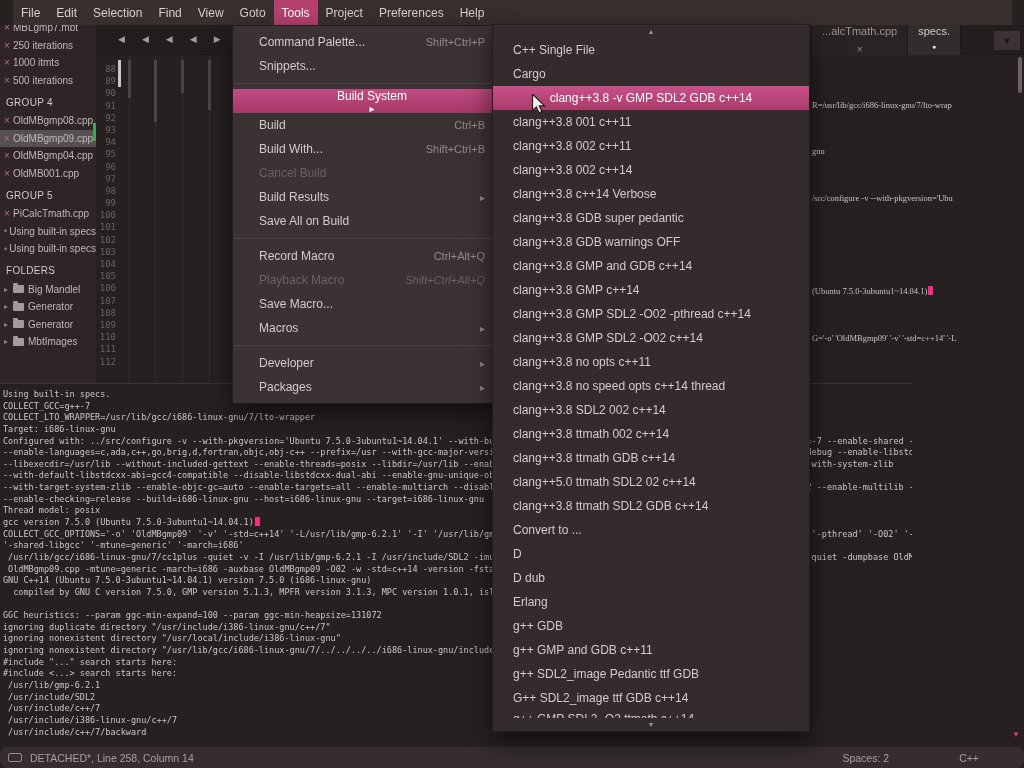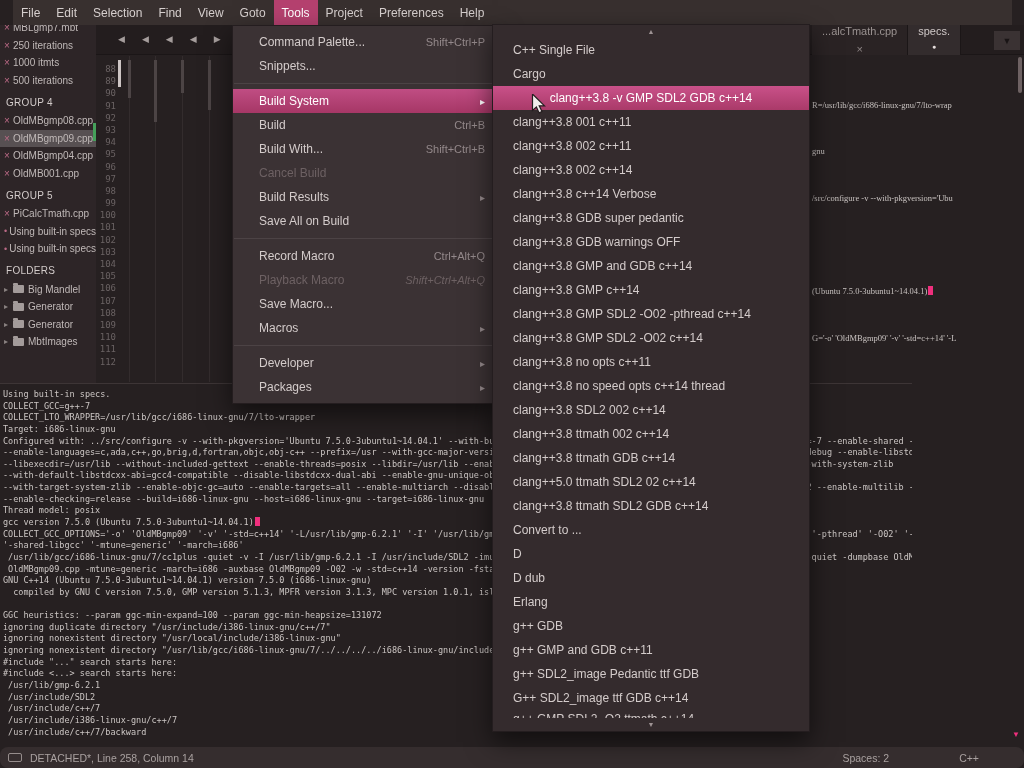--- a/index.html
+++ b/index.html
@@ -64,21 +64,21 @@
   
   .statusbar{position:absolute;left:0;bottom:0;width:1024px;height:21px;background:#352d2e;display:flex;align-items:center;
              font-size:10.5px;color:#a9a1a0;z-index:40;border-radius:8px;}
   .sb-icon{width:14px;height:9px;border:1px solid #968d8c;border-radius:2px;margin:0 8px;}
   .sb-right{margin-left:auto;display:flex;gap:70px;padding-right:45px;}
 
   
   .tools-menu{position:absolute;left:232px;top:25px;width:266px;background:#3b3234;border:1px solid #241d1f;
               box-shadow:0 10px 24px rgba(0,0,0,.55);padding:4px 0;z-index:50;}
   .tmenu-item{display:flex;align-items:center;height:24px;padding:0 12px 0 26px;font-size:12px;color:#d4cccb;}
-  .tmenu-item.selected{background:linear-gradient(#c04d83,#a63766);color:#fff;}
+  .tmenu-item.selected{background:linear-gradient(#c04d83,#a63766);color:#fff;flex-direction:column;}
   .tmenu-item.disabled{color:#6d6163;}
   .tmenu-shortcut{margin-left:auto;color:#93888a;font-size:11px;}
   .selected .tmenu-shortcut{color:#ecd7e2;}
   .disabled .tmenu-shortcut{color:#6d6163;font-style:italic;}
   .tmenu-arrow{display:none;color:#93888a;font-size:10px;}
   .submenu .tmenu-arrow{display:block;}
   .selected .tmenu-arrow{color:#fff;}
   .tmenu-item.type-separator{height:1px;min-height:0;margin:5px 1px;padding:0;background:#4c4345;}
 
   

